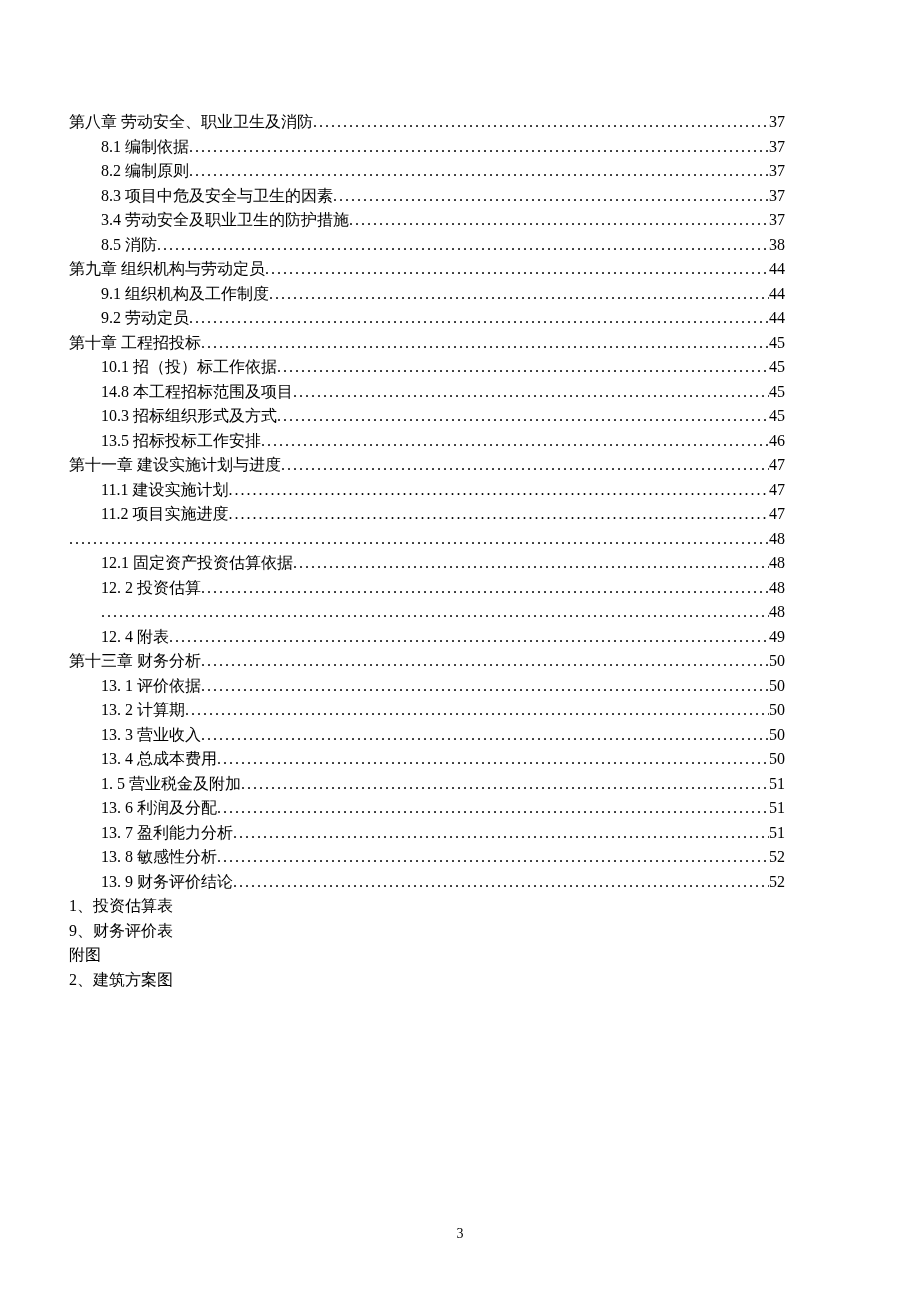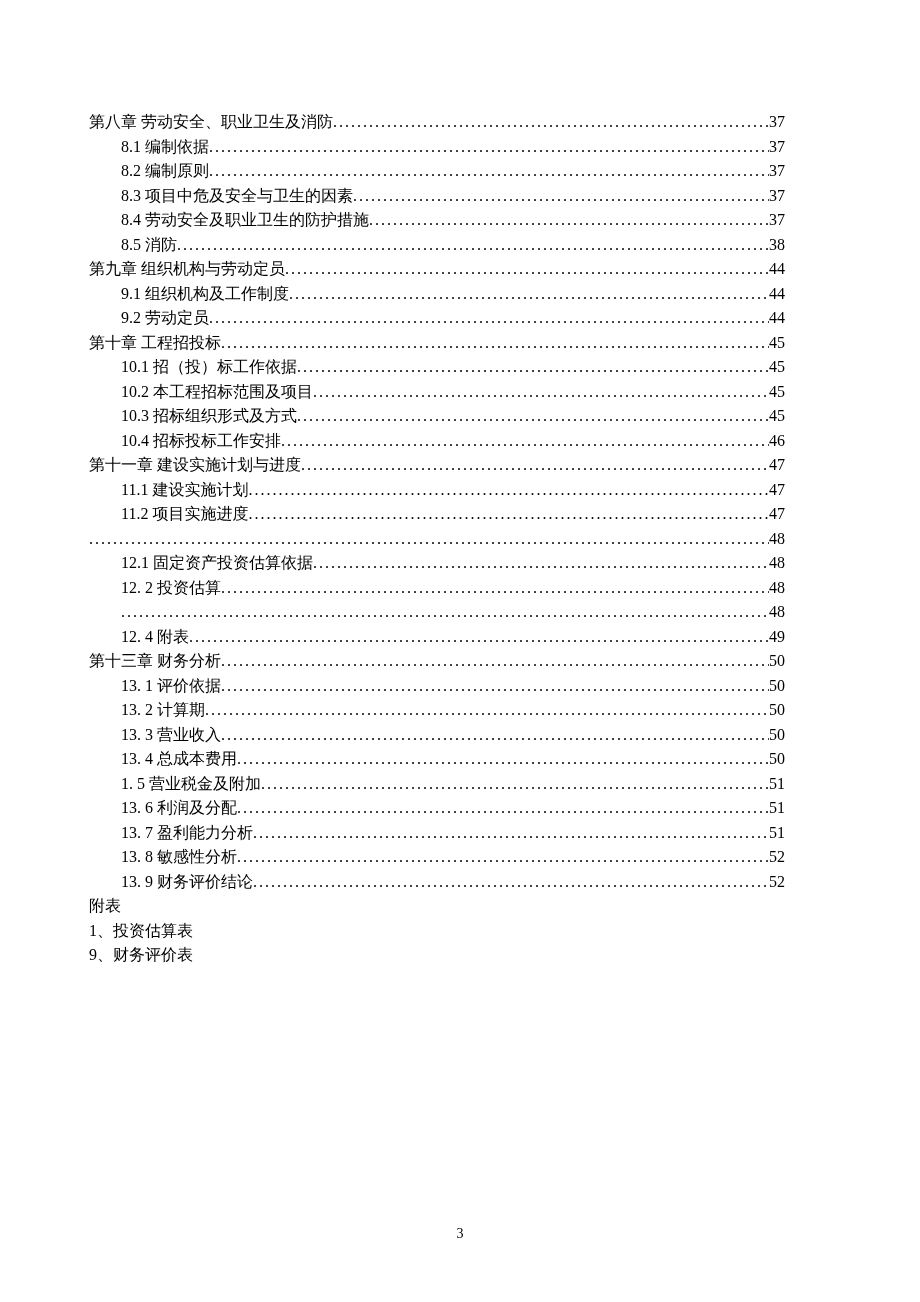--- a/index.html
+++ b/index.html
@@ -8,21 +8,21 @@
     background: #fff;
     font-family: "SimSun", "宋体", serif;
     color: #000;
     width: 920px;
   }
   .page {
     width: 920px;
     height: 1302px;
     position: relative;
     box-sizing: border-box;
-    padding: 110px 135px 0 89px;
+    padding: 110px 135px 0 69px;
   }
   .toc-line {
     display: flex;
     align-items: baseline;
     font-size: 16px;
     line-height: 24.5px;
     white-space: nowrap;
   }
   .toc-line.sub { padding-left: 32px; }
   .toc-label { flex: 0 0 auto; }
@@ -69,21 +69,21 @@
         <span class="toc-label">8.2 编制原则</span>
         <span class="toc-leader"></span>
         <span class="toc-page">37</span>
       </div>
       <div class="toc-line sub">
         <span class="toc-label">8.3 项目中危及安全与卫生的因素</span>
         <span class="toc-leader"></span>
         <span class="toc-page">37</span>
       </div>
       <div class="toc-line sub">
-        <span class="toc-label">8.4 劳动安全及职业卫生的防护措施</span>
+        <span class="toc-label">3.4 劳动安全及职业卫生的防护措施</span>
         <span class="toc-leader"></span>
         <span class="toc-page">37</span>
       </div>
       <div class="toc-line sub">
         <span class="toc-label">8.5  消防</span>
         <span class="toc-leader"></span>
         <span class="toc-page">38</span>
       </div>
       <div class="toc-line">
         <span class="toc-label">第九章   组织机构与劳动定员</span>
@@ -104,31 +104,31 @@
         <span class="toc-label">第十章  工程招投标</span>
         <span class="toc-leader"></span>
         <span class="toc-page">45</span>
       </div>
       <div class="toc-line sub">
         <span class="toc-label">10.1 招（投）标工作依据</span>
         <span class="toc-leader"></span>
         <span class="toc-page">45</span>
       </div>
       <div class="toc-line sub">
-        <span class="toc-label">10.2 本工程招标范围及项目</span>
+        <span class="toc-label">14.8 本工程招标范围及项目</span>
         <span class="toc-leader"></span>
         <span class="toc-page">45</span>
       </div>
       <div class="toc-line sub">
         <span class="toc-label">10.3 招标组织形式及方式</span>
         <span class="toc-leader"></span>
         <span class="toc-page">45</span>
       </div>
       <div class="toc-line sub">
-        <span class="toc-label">10.4 招标投标工作安排</span>
+        <span class="toc-label">13.5 招标投标工作安排</span>
         <span class="toc-leader"></span>
         <span class="toc-page">46</span>
       </div>
       <div class="toc-line">
         <span class="toc-label">第十一章   建设实施计划与进度</span>
         <span class="toc-leader"></span>
         <span class="toc-page">47</span>
       </div>
       <div class="toc-line sub">
         <span class="toc-label">11.1 建设实施计划</span>
@@ -208,18 +208,19 @@
         <span class="toc-leader"></span>
         <span class="toc-page">52</span>
       </div>
       <div class="toc-line sub">
         <span class="toc-label">13. 9 财务评价结论</span>
         <span class="toc-leader"></span>
         <span class="toc-page">52</span>
       </div>
     </div>
   <div id="plain-container">
-      <div class="plain-line">附表</div>
       <div class="plain-line">1、投资估算表</div>
       <div class="plain-line">9、财务评价表</div>
+      <div class="plain-line">附图</div>
+      <div class="plain-line">2、建筑方案图</div>
     </div>
   <div class="page-number">3</div>
 </div>
 
 </body></html>

